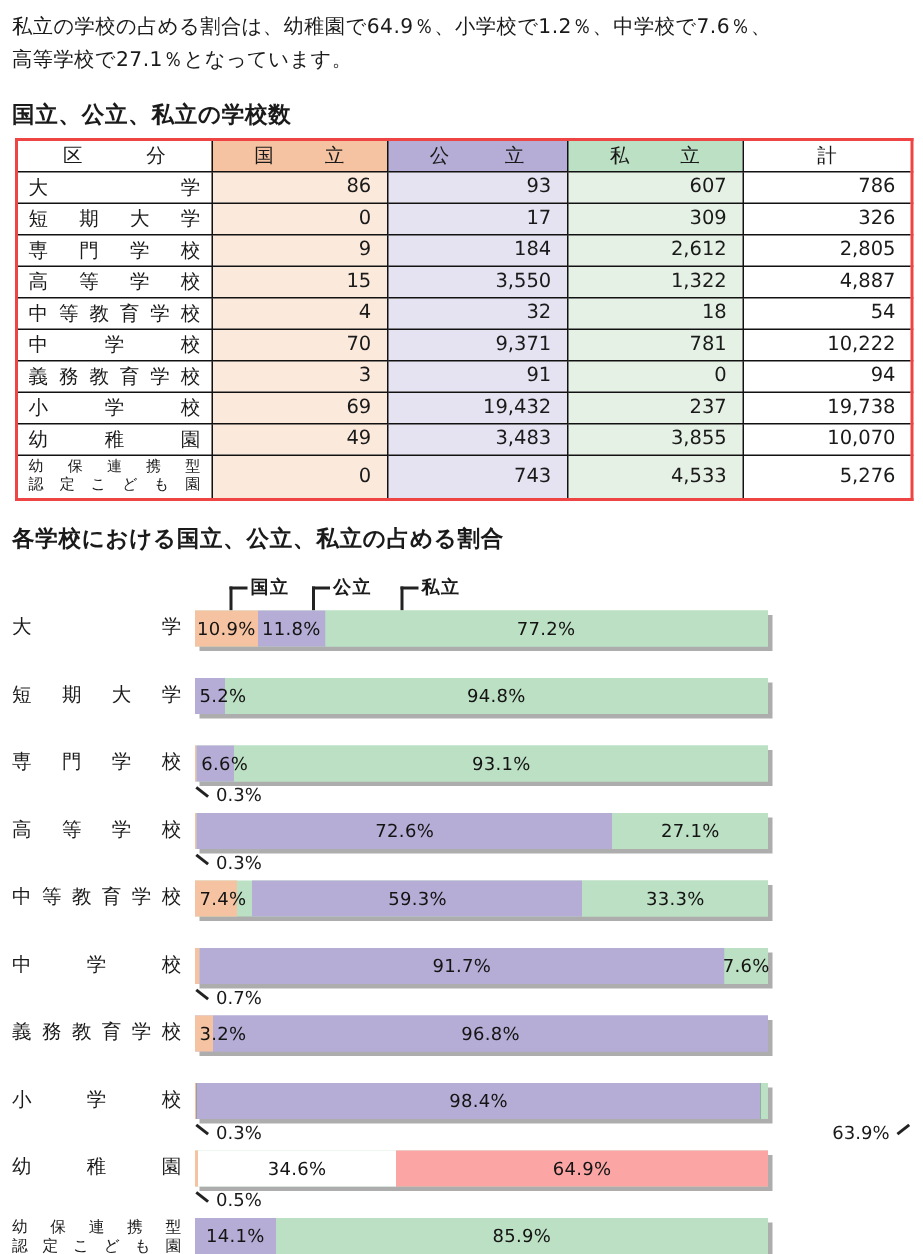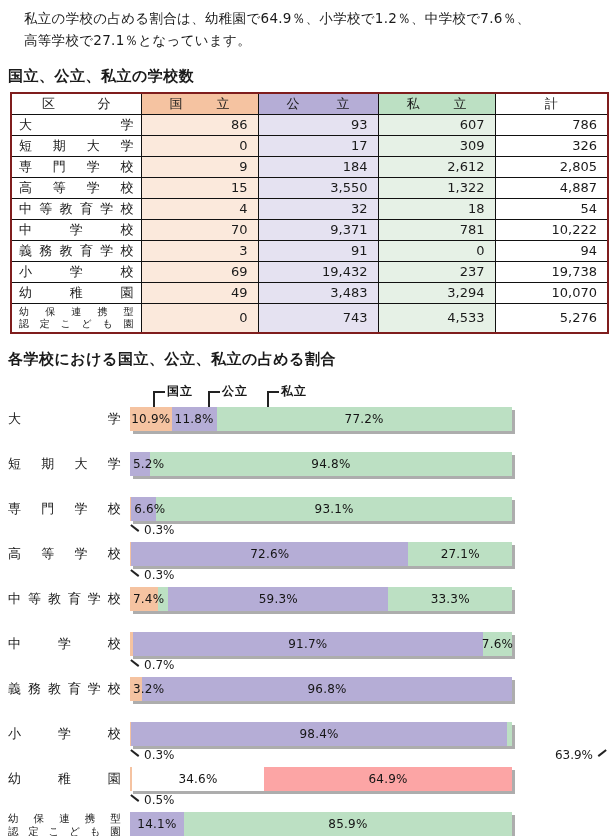--- a/index.html
+++ b/index.html
@@ -16,38 +16,38 @@
   html,body{background:#fff;}
   .page{
     position:relative;
     width:615px;height:836px;
     background:#fff;
     color:var(--c-ink);
     font-family:"DejaVu Sans","Liberation Sans",sans-serif;
     overflow:hidden;
   }
   
-  .intro{padding:7px 8px 0 24px;font-size:13.5px;line-height:22px;letter-spacing:.3px;}
+  .intro{padding:7px 8px 0 8px;font-size:13.5px;line-height:22px;letter-spacing:.3px;}
   
   .sec-title{margin:16px 0 0 8px;font-size:15px;font-weight:700;letter-spacing:.5px;}
   
   table.school{
     margin:6px 0 0 10px;
     border-collapse:collapse;
     width:597px;
     table-layout:fixed;
     font-size:13px;
   }
   table.school td,table.school th{
     border:1px solid #111;
     height:21px;
     vertical-align:middle;
     font-weight:400;
   }
-  table.school{border:2px solid #7f1d1d;}
+  table.school{border:2px solid #ef4444;}
   col.c-cat{width:130px;}
   col.c-nat{width:117px;}
   col.c-pub{width:120px;}
   col.c-pri{width:117px;}
   col.c-tot{width:113px;}
   th.h-cat{background:#fff;padding:0 30px;text-align:justify;text-align-last:justify;}
   th.h-nat{background:var(--c-national);padding:0 28px;text-align:justify;text-align-last:justify;}
   th.h-pub{background:var(--c-public);padding:0 28px;text-align:justify;text-align-last:justify;}
   th.h-pri{background:var(--c-private);padding:0 28px;text-align:justify;text-align-last:justify;}
   th.h-tot{background:#fff;text-align:center;}
@@ -192,21 +192,21 @@
     <td class="num bg-pub">19,432</td>
     <td class="num bg-pri">237</td>
     <td class="num">19,738</td>
   </tr>
         <tr>
     <td class="cat">
             <div>幼稚園</div>
           </td>
     <td class="num bg-nat">49</td>
     <td class="num bg-pub">3,483</td>
-    <td class="num bg-pri">3,294</td>
+    <td class="num bg-pri">3,855</td>
     <td class="num">10,070</td>
   </tr>
         <tr class="tall">
     <td class="cat small">
             <div>幼保連携型</div>
             <div>認定こども園</div>
           </td>
     <td class="num bg-nat">0</td>
     <td class="num bg-pub">743</td>
     <td class="num bg-pri">4,533</td>

